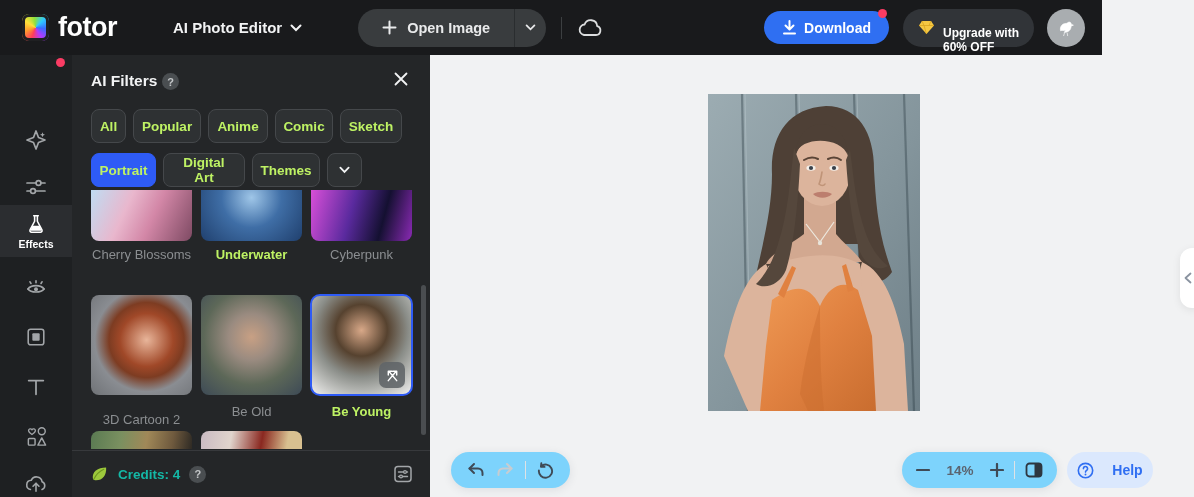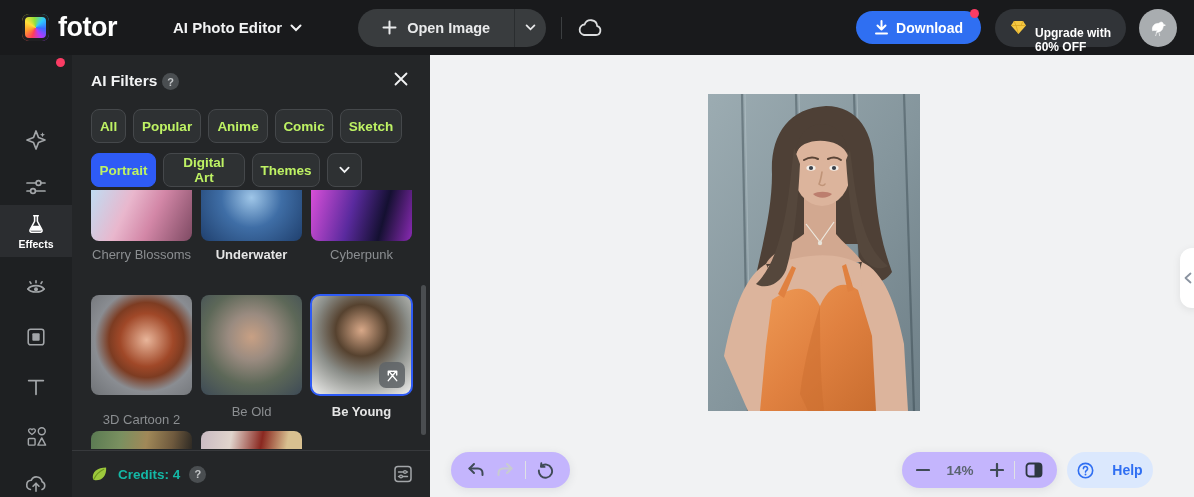--- a/index.html
+++ b/index.html
@@ -1,20 +1,20 @@
 <!DOCTYPE html>
 <html><head>
 <meta charset="utf-8">
 <style>
   * { margin:0; padding:0; box-sizing:border-box; }
   html,body { width:1194px; height:497px; overflow:hidden; }
   body { font-family:"Liberation Sans", sans-serif; background:#f1f2f3; position:relative; }
 
   
-  .topbar { position:absolute; left:0; top:0; width:1194px; height:55px; background:#191a1c;
+  .topbar { position:absolute; left:0; top:0; width:1102px; height:55px; background:#191a1c;
             display:flex; align-items:center; z-index:30; }
   .logo { display:flex; align-items:center; gap:9px; margin-left:22px; cursor:pointer; }
   .logo-icon { width:27px; height:27px; border-radius:7px;
                background:conic-gradient(from 200deg,#ff3d5a,#ff9d2e,#ffe03a,#8fe03a,#2ec9ff,#3a6bff,#b23aff,#ff3d5a);
                box-shadow:inset 0 0 0 3px #1f2022; }
   .logo-word { color:#fff; font-size:27px; font-weight:600; letter-spacing:-0.5px; }
   .tool-switcher { display:flex; align-items:center; gap:8px; margin-left:56px; color:#f2f3f4;
                    font-size:15px; font-weight:700; cursor:pointer; }
   .open-group { display:flex; margin-left:56px; height:38px; }
   .open-main { display:flex; align-items:center; gap:10px; background:#393c3e; color:#e9eaeb;
@@ -53,21 +53,21 @@
   .panel-close { position:absolute; right:21px; top:16px; background:none; border:none; cursor:pointer; display:flex; }
   .chip { position:absolute; height:34px; background:#2e3133; border:1px solid #45484b; border-radius:8px;
           color:#bef264; font-size:13.5px; font-weight:700; display:flex; align-items:center;
           justify-content:center; padding:0 16px; cursor:pointer; }
   .chip.selected { background:#2e5bf6; border-color:#2e5bf6; }
   .chip.caret-chip { padding:0 11px; }
 
   .thumb { position:absolute; width:101px; border-radius:8px; cursor:pointer; overflow:hidden; }
   .thumb-label { position:absolute; width:101px; text-align:center; color:#8b8e91; font-size:13px;
                  font-weight:500; line-height:17px; cursor:pointer; }
-  .thumb-label.lit { color:#e5e5e5; font-weight:700; }
+  .thumb-label.lit { color:#bef264; font-weight:700; }
   .thumb.sel { border:2.5px solid #2e5bf6; border-radius:10px; }
   .t-cherry { background:linear-gradient(115deg,#bfdcf2 0%,#e9b7cd 35%,#d387a7 60%,#7e4a63 100%); }
   .t-under { background:radial-gradient(circle at 50% 15%,#9fc6e8 0%,#3f6ea6 45%,#20406e 100%); }
   .t-cyber { background:linear-gradient(105deg,#d84fd8 0%,#5a2a9e 40%,#141031 70%,#8a2ab4 100%); }
   .t-cartoon { background:radial-gradient(circle at 55% 45%,#e8b59a 0%,#a04828 34%,#7d3c22 48%,#8a8d92 66%,#6f7276 100%); }
   .t-old { background:radial-gradient(circle at 50% 42%,#c8a084 0%,#9a8b80 30%,#5d6858 62%,#3d4a56 100%); }
   .t-young { background:radial-gradient(circle at 50% 35%,#d8a888 0%,#56422f 32%,#8a8d88 58%,#e4e4e2 95%); }
   .t-row3a { background:linear-gradient(100deg,#5a7a52 0%,#7a9060 30%,#a08858 55%,#6f5a3e 80%,#2e2a24 100%); }
   .t-row3b { background:linear-gradient(100deg,#c9bac2 0%,#e0d4cc 30%,#8a2820 60%,#d8c090 85%); }
   .thumb-badge { position:absolute; right:6px; bottom:6px; width:26px; height:26px; border-radius:7px;
@@ -76,21 +76,21 @@
                      background:#4a4d50; cursor:pointer; }
   .credits-bar { position:absolute; left:0; bottom:0; width:358px; height:47px; border-top:1px solid #37393c;
                  background:#242628; display:flex; align-items:center; }
   .credits-text { color:#14b8a6; font-size:13.5px; font-weight:700; margin-left:9px; }
   .credits-help { margin-left:9px; }
   .panel-settings-btn { margin-left:auto; margin-right:17px; background:none; border:none; cursor:pointer; display:flex; }
 
   
   .canvas { position:absolute; left:430px; top:55px; width:764px; height:442px; background:#f1f2f3; }
   .photo { position:absolute; left:278px; top:39px; width:212px; height:317px; cursor:pointer; }
-  .pill { position:absolute; height:36px; background:#c4b5fd; border-radius:18px;
+  .pill { position:absolute; height:36px; background:#7dd3fc; border-radius:18px;
           box-shadow:0 2px 10px rgba(40,50,70,.10); display:flex; align-items:center; }
   .pill-btn { background:none; border:none; cursor:pointer; display:flex; align-items:center; justify-content:center; }
   .pill-sep { width:1px; height:18px; background:#dfe2e5; }
   .zoom-val { color:#5b6470; font-size:13.5px; font-weight:600; width:40px; text-align:center; }
   .help-btn { position:absolute; left:637px; top:397px; width:86px; height:36px; border:none; border-radius:18px;
               background:#dbe8fd; color:#2f6ef2; font-size:14px; font-weight:700; display:flex;
               align-items:center; justify-content:center; gap:18px; cursor:pointer; }
   .edge-handle { position:absolute; left:750px; top:193px; width:18px; height:60px; background:#fff;
                  border-radius:12px 0 0 12px; box-shadow:0 2px 8px rgba(0,0,0,.08); display:flex;
                  align-items:center; justify-content:flex-start; padding-left:4px; cursor:pointer; }

